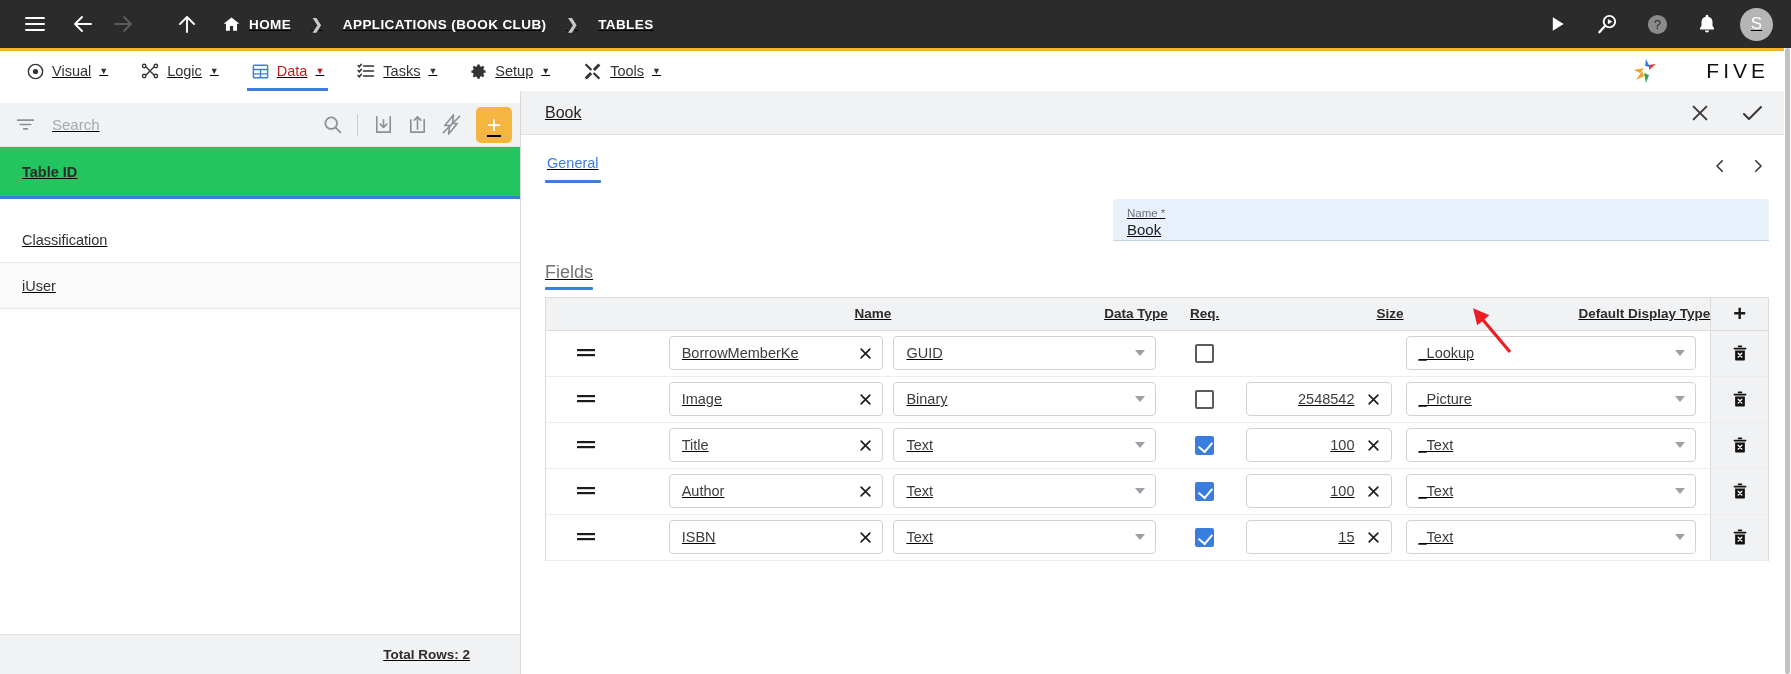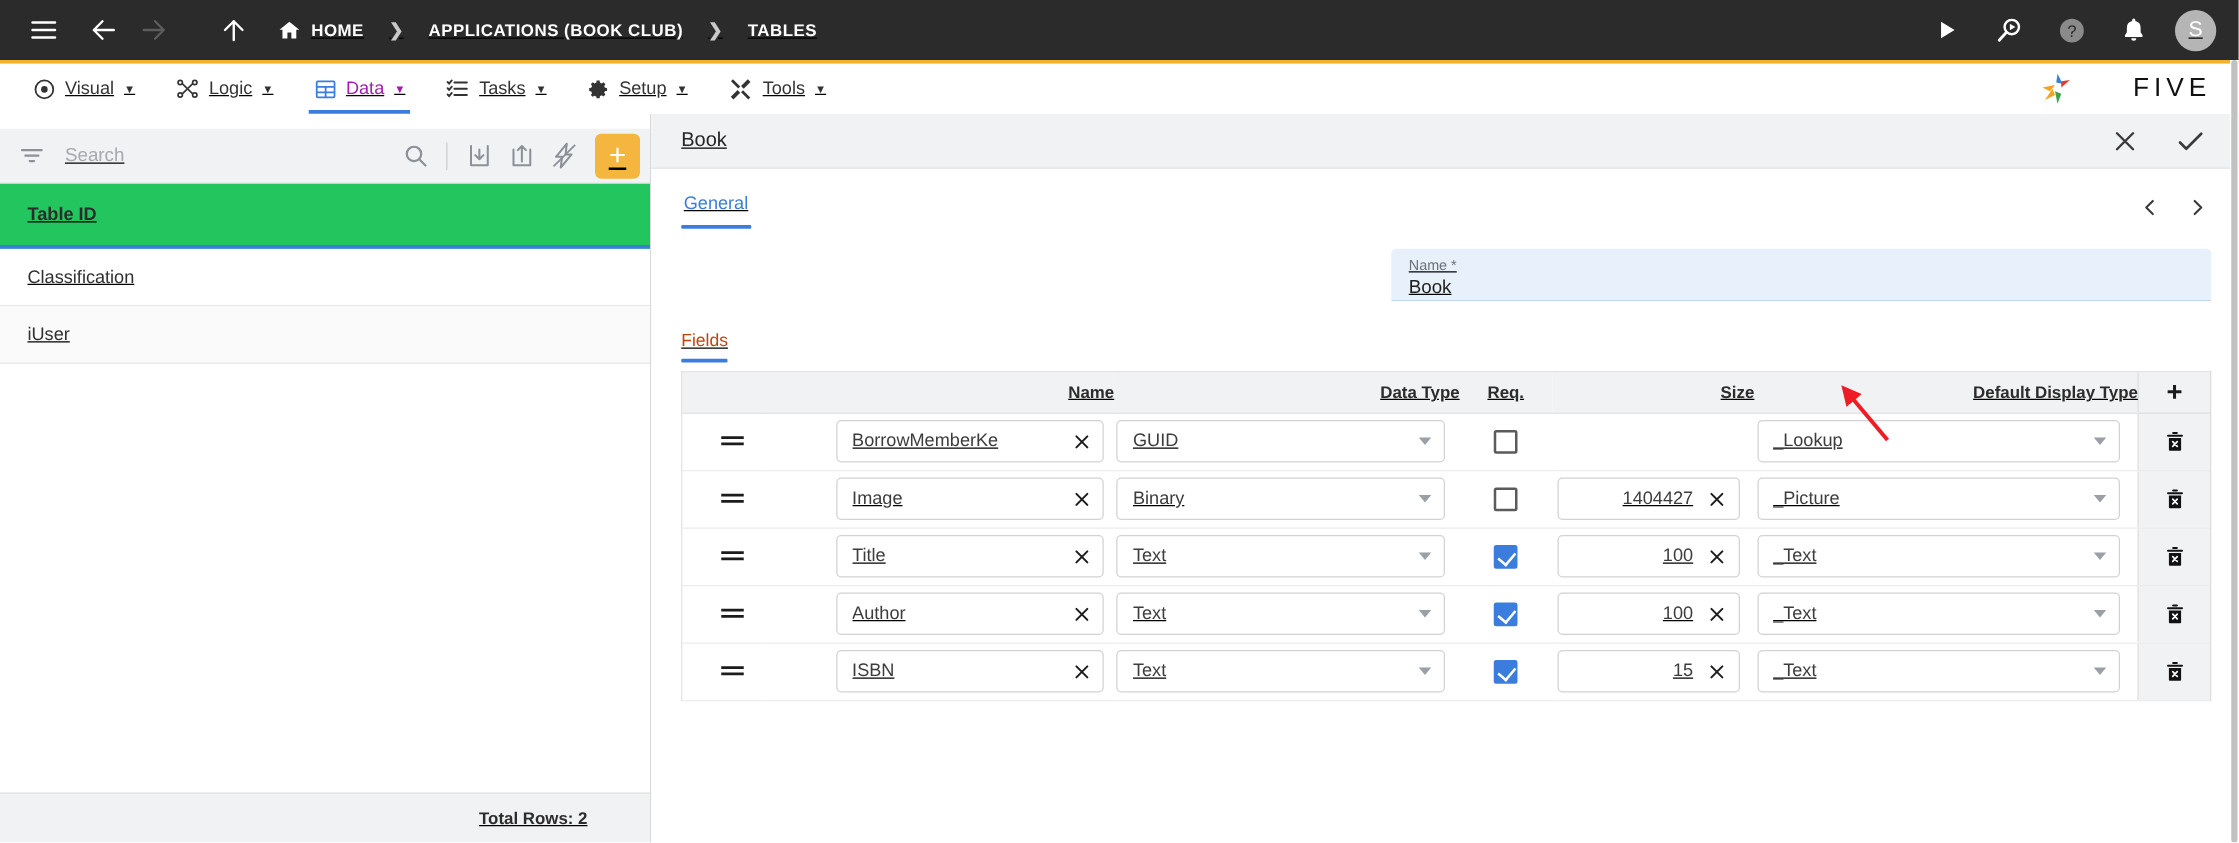--- a/index.html
+++ b/index.html
@@ -44,21 +44,21 @@
   .menubar {
     height: 40px; background: #ffffff; display: flex; align-items: stretch;
     padding-left: 10px; flex: 0 0 40px; position: relative;
   }
   .menu-item {
     display: flex; align-items: center; gap: 7px;
     padding: 0 16px; font-size: 14.5px; color: #333333; cursor: default;
     position: relative;
   }
   .menu-item .mcaret { font-size: 9px; margin-left: 1px; }
-  .menu-item.active { color: #a21caf; }
+  .menu-item.active { color: #b91c1c; }
   .menu-item.active::after {
     content: ""; position: absolute; left: 12px; right: 12px; bottom: 0;
     height: 3px; background: #3b7ddd;
   }
   .menu-icon { display: flex; align-items: center; color: #333333; }
   .menu-item.active .menu-icon { color: #3b7ddd; }
   .brand {
     position: absolute; right: 22px; top: 50%; transform: translateY(-50%);
     display: flex; align-items: center; gap: 8px;
   }
@@ -97,21 +97,21 @@
     color: #ffffff; font-size: 24px; line-height: 1; margin-left: 6px; flex: 0 0 36px;
     border: none; cursor: pointer; font-family: "Liberation Sans", sans-serif;
   }
 
   .grid-head {
     height: 52px; flex: 0 0 52px; background: #22c55e;
     display: flex; align-items: center; padding-left: 22px;
     font-size: 14.5px; font-weight: bold; color: #2c2c2c;
     border-bottom: 3px solid #3b7ddd;
   }
-  .grid-rows { flex: 1 1 auto; overflow: hidden; min-height: 0; }
+  .grid-rows { flex: 1 1 auto; overflow: hidden; min-height: 0; margin-top: 18px; }
   .grid-row {
     height: 46px; display: flex; align-items: center; padding-left: 22px;
     font-size: 14.5px; color: #303030; border-bottom: 1px solid #e6e6e6;
     background: #ffffff; cursor: pointer;
   }
   .grid-row.alt { background: #fafafa; }
   .grid-footer {
     height: 40px; flex: 0 0 40px; background: #f1f2f4; border-top: 1px solid #e2e2e2;
     display: flex; align-items: center; justify-content: flex-end;
     padding-right: 50px; font-size: 13.5px; font-weight: bold; color: #2c2c2c;
@@ -154,21 +154,21 @@
     padding: 5px 14px 0 14px; display: flex; flex-direction: column; justify-content: center;
   }
   .nf-label { font-size: 11.5px; color: #6d7278; line-height: 14px; }
   .nf-value {
     font-size: 15px; color: #1d1d1d; line-height: 19px; border: none; background: transparent;
     outline: none; padding: 0; font-family: "Liberation Sans", sans-serif;
   }
 
   .fields-tabstrip { display: flex; align-items: flex-end; height: 50px; position: relative; margin-top: 6px; }
   .fields-tab {
-    font-size: 14px; color: #c2410c; position: relative; height: 100%;
+    font-size: 18px; color: #737373; position: relative; height: 100%;
     display: flex; align-items: center; cursor: pointer;
   }
   .fields-tab::after {
     content: ""; position: absolute; left: 0; right: 0; bottom: 7px; height: 3px;
     background: #3b7ddd; border-radius: 1px;
   }
 
   
   .ftable-wrap { border: 1px solid #dcdcdc; border-bottom: none; background: #ffffff; }
   .ftable { width: 100%; border-collapse: collapse; table-layout: fixed; }
@@ -684,21 +684,21 @@
                   <div class="tselect">
                     <span class="val">Binary</span>
                     <span class="caret"></span>
                   </div>
                 </td>
                 <td>
                   <div class="cbox"></div>
                 </td>
                 <td class="cellpad-size">
                   <div class="tinput">
-                    <span class="val num">1404427</span>
+                    <span class="val num">2548542</span>
                     <span class="clear-x">
                       <svg width="15" height="15" viewBox="0 0 24 24">
                           <g fill="none" stroke="currentColor" stroke-width="2.6" stroke-linecap="round">
                             <path d="M5 5l14 14M19 5 5 19"></path>
                           </g>
                         </svg>
                     </span>
                   </div>
                 </td>
                 <td class="cellpad-disp">

